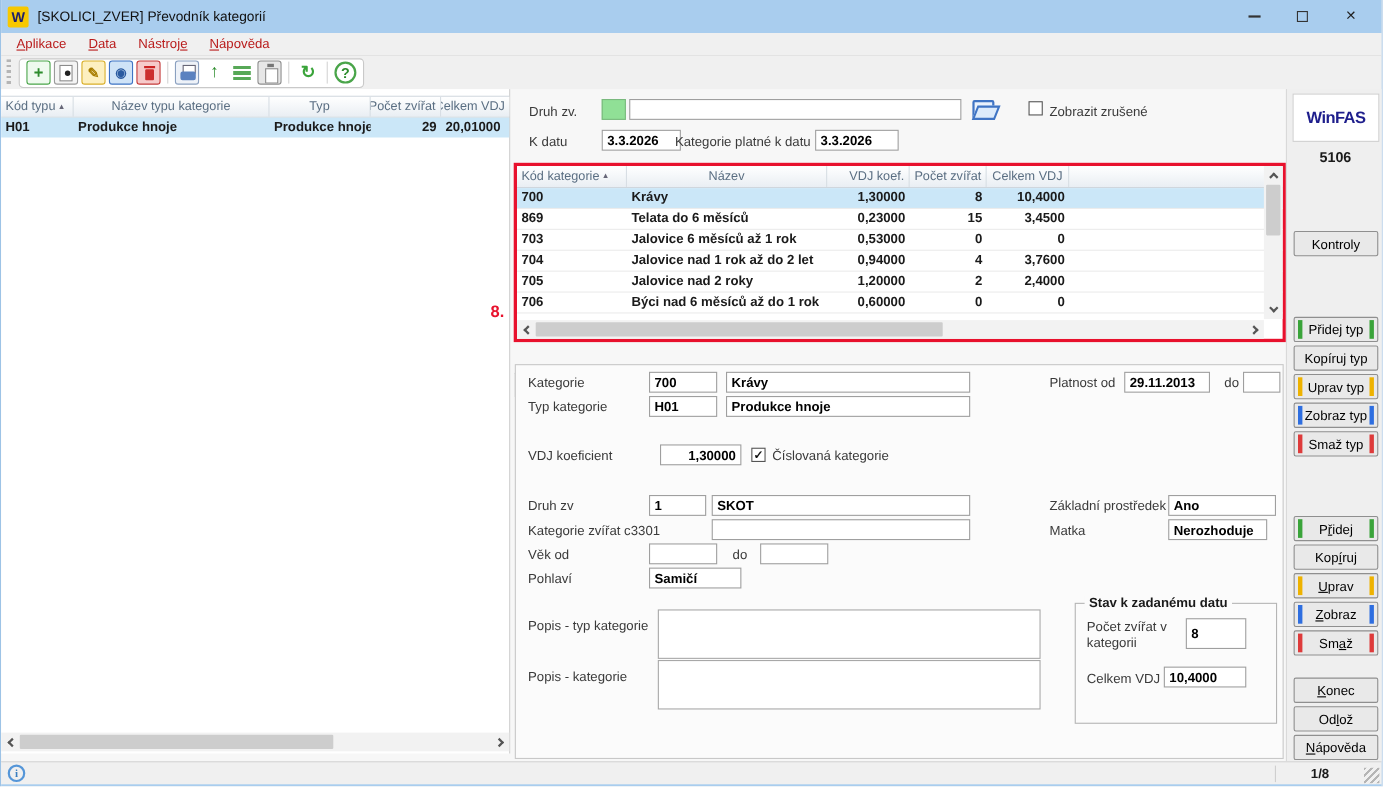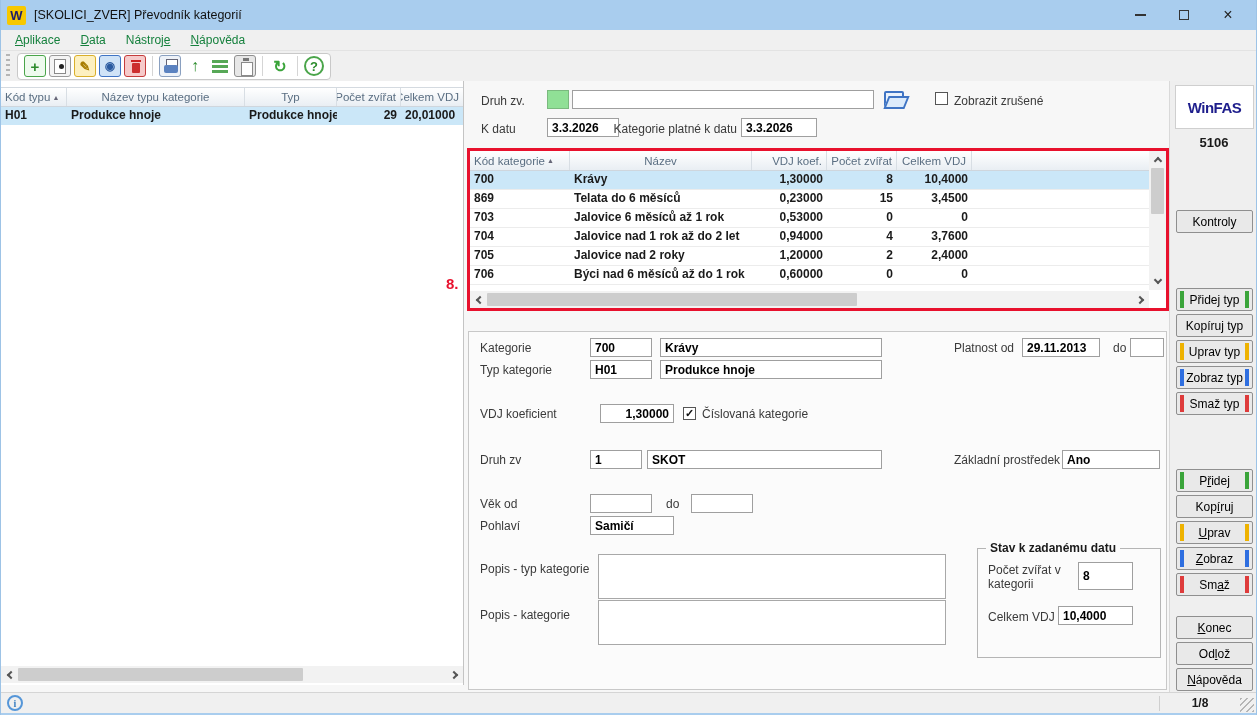--- a/index.html
+++ b/index.html
@@ -15,21 +15,21 @@
   .title-text { margin-left:8px; font-size:12.5px; color:#111; }
   .win-controls { margin-left:auto; display:flex; }
   .wbtn { width:44px; height:28px; display:flex; align-items:center; justify-content:center; color:#222; }
   .wbtn .bar { width:11px; height:2px; background:#333; }
   .wbtn .box { width:10px; height:10px; border:1.5px solid #333; }
   .wbtn.close { font-size:16px; }
 
   
   .menubar { height:21px; background:#f0f0f0; display:flex; align-items:center; padding-left:4px;
              border-bottom:1px solid #e3e3e3; }
-  .menu-item { padding:2px 10px; font-size:12px; color:#15803d; }
+  .menu-item { padding:2px 10px; font-size:12px; color:#b91c1c; }
   .mn { text-decoration:underline; }
 
   
   .toolbar { height:30px; background:#f0f0f0; display:flex; align-items:center; }
   .tb-handle { width:4px; height:24px; margin-left:5px;
                background:repeating-linear-gradient(#b5b5b5 0 2px, transparent 2px 5px); }
   .tb-group { display:inline-flex; align-items:center; gap:3px; background:#fff;
               border:1px solid #c9c9c9; border-radius:4px; height:27px; padding:0 6px; margin-left:7px; }
   .tb-sep { width:1px; height:20px; background:#d5d5d5; margin:0 3px; }
   .ico { width:22px; height:22px; border-radius:3px; display:flex; align-items:center;
@@ -367,20 +367,26 @@
         </div>
 
         <div class="frow" style="top:118px">
           <div class="flabel" style="left:11px">Druh zv</div>
           <input class="ffield" style="left: 121px; width: 52px;" value="1">
           <input class="ffield" style="left: 178px; width: 235px;" value="SKOT">
           <div class="flabel" style="left:485px">Základní prostředek</div>
           <input class="ffield" style="left: 593px; width: 98px;" value="Ano">
         </div>
 
+        <div class="frow" style="top:140px">
+          <div class="flabel" style="left:11px">Kategorie zvířat c3301</div>
+          <input class="ffield" style="left: 178px; width: 235px;" value="">
+          <div class="flabel" style="left:485px">Matka</div>
+          <input class="ffield" style="left: 593px; width: 90px;" value="Nerozhoduje">
+        </div>
 
         <div class="frow" style="top:162px">
           <div class="flabel" style="left:11px">Věk od</div>
           <input class="ffield" style="left: 121px; width: 62px;" value="">
           <div class="flabel" style="left:197px">do</div>
           <input class="ffield" style="left: 222px; width: 62px;" value="">
         </div>
 
         <div class="frow" style="top:184px">
           <div class="flabel" style="left:11px">Pohlaví</div>

